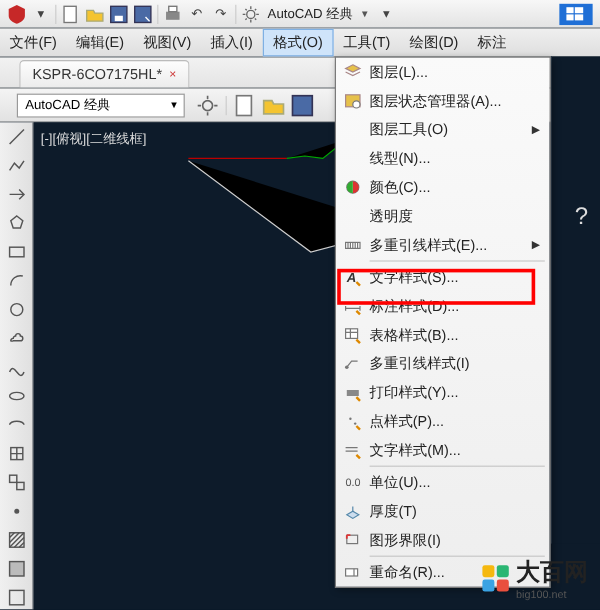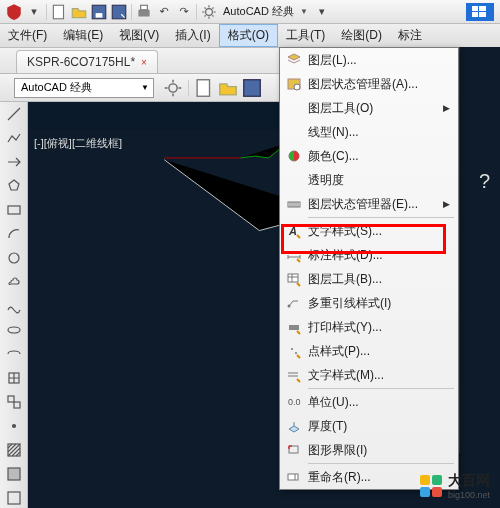--- a/index.html
+++ b/index.html
@@ -17,36 +17,36 @@
   .filetab { font-size: 12px; color: #333; padding: 4px 10px; background: linear-gradient(#fdfdfd,#ececec); border: 1px solid #bbb; border-bottom: none; border-radius: 4px 4px 0 0; display: flex; align-items: center; gap: 6px; }
   .filetab .x { color: #c33; font-size: 10px; }
   .toolbar2 { height: 28px; background: linear-gradient(#f4f4f4,#e2e2e2); display: flex; align-items: center; padding-left: 8px; gap: 2px; border-bottom: 1px solid #bbb; }
   .tb2-btn { width: 22px; height: 22px; display: flex; align-items: center; justify-content: center; font-size: 12px; color: #555; }
   .ws-combo { width: 140px; height: 20px; background: #fff; border: 1px solid #999; font-size: 11px; padding-left: 6px; display: flex; align-items: center; justify-content: space-between; padding-right: 4px; margin: 0 6px; }
   .ws-combo .caret { font-size: 8px; }
   .canvas-row { display: flex; height: 406px; }
   .left-toolbox { width: 28px; background: linear-gradient(90deg,#f0f0f0,#e0e0e0); border-right: 1px solid #bbb; display: flex; flex-direction: column; align-items: center; padding-top: 2px; gap: 4px; }
   .tool-ico { width: 22px; height: 22px; display: flex; align-items: center; justify-content: center; color: #444; }
   .tool-ico svg { width: 16px; height: 16px; stroke: #555; fill: none; stroke-width: 1.2; }
-  .canvas { flex: 1; background: #0d1b2a; position: relative; margin-top: 28px; }
+  .canvas { flex: 1; background: #0d1b2a; position: relative; }
   .cv-label { position: absolute; top: 6px; left: 6px; font-size: 11px; color: #ddd; }
   .cv-lines { position: absolute; top: 0; left: 0; width: 100%; height: 100%; }
   .dropdown { position: absolute; top: 47px; left: 279px; width: 180px; background: linear-gradient(#fafafa,#eee); border: 1px solid #7a7a7a; box-shadow: 2px 2px 6px rgba(0,0,0,0.35); }
   .dd-item { display: flex; align-items: center; height: 24px; font-size: 12px; color: #222; padding-right: 8px; }
   .dd-ico { width: 28px; height: 24px; display: flex; align-items: center; justify-content: center; }
   .dd-ico svg { width: 16px; height: 16px; }
   .dd-sep { height: 1px; background: #c8c8c8; margin: 1px 4px 1px 28px; }
   .dd-item .arrow { margin-left: auto; font-size: 9px; color: #333; }
   .highlight-box { position: absolute; top: 224px; left: 281px; width: 165px; height: 30px; border: 3px solid #f00; pointer-events: none; }
   .right-dark { position: absolute; top: 47px; right: 0; width: 41px; height: 406px; background: #0d1b2a; border-left: 1px solid #2b3b4b; }
   .qmark { position: absolute; top: 170px; right: 10px; font-size: 20px; color: #ddd; }
   .watermark { position: absolute; right: 10px; bottom: 8px; display: flex; align-items: center; gap: 6px; }
   .wm-logo { display: flex; gap: 2px; }
   .wm-sq { width: 10px; height: 10px; border-radius: 2px; }
-  .wm-txt { font-size: 14px; font-weight: bold; color: #222; }
+  .wm-txt { font-size: 20px; font-weight: bold; color: #222; }
   .windows-flag { margin-left: auto; display: flex; align-items: center; padding-right: 6px; }
 </style>
 </head>
 <body>
 
 <div class="titlebar">
   <span class="tb-ico red">
       <svg viewBox="0 0 16 16">
         <path d="M8 1l6 3v5c0 3-3 5-6 6-3-1-6-3-6-6V4z"></path>
       </svg>
@@ -303,21 +303,21 @@
     <span class="dd-ico"></span>
     <span>透明度</span>
   </div>
   <div class="dd-item">
     <span class="dd-ico">
         <svg viewBox="0 0 16 16">
           <rect x="2" y="6" width="12" height="5" fill="#fff" stroke="#777"></rect>
           <path d="M4 6v5M6 6v5M8 6v5M10 6v5M12 6v5" stroke="#777"></path>
         </svg>
       </span>
-    <span>图层状态管理器(E)...</span>
+    <span>多重引线样式(E)...</span>
     <span class="arrow">▶</span>
   </div>
   <div class="dd-sep"></div>
   <div class="dd-item">
     <span class="dd-ico">
         <svg viewBox="0 0 16 16">
           <text x="3" y="12" font-size="11" font-family="serif" fill="#333" font-weight="bold" font-style="italic">A</text>
           <path d="M11 12l3 3" stroke="#d80" stroke-width="2"></path>
         </svg>
       </span>
@@ -333,21 +333,21 @@
     <span>标注样式(D)...</span>
   </div>
   <div class="dd-item">
     <span class="dd-ico">
         <svg viewBox="0 0 16 16">
           <rect x="2" y="3" width="10" height="8" fill="#fff" stroke="#777"></rect>
           <path d="M2 6h10M6 3v8" stroke="#777"></path>
           <path d="M11 12l3 3" stroke="#d80" stroke-width="2"></path>
         </svg>
       </span>
-    <span>图层工具(B)...</span>
+    <span>表格样式(B)...</span>
   </div>
   <div class="dd-item">
     <span class="dd-ico">
         <svg viewBox="0 0 16 16">
           <path d="M3 11l4-5h5" stroke="#777" fill="none"></path>
           <circle cx="3" cy="11" r="1.5" fill="#777"></circle>
         </svg>
       </span>
     <span>多重引线样式(I)</span>
   </div>

